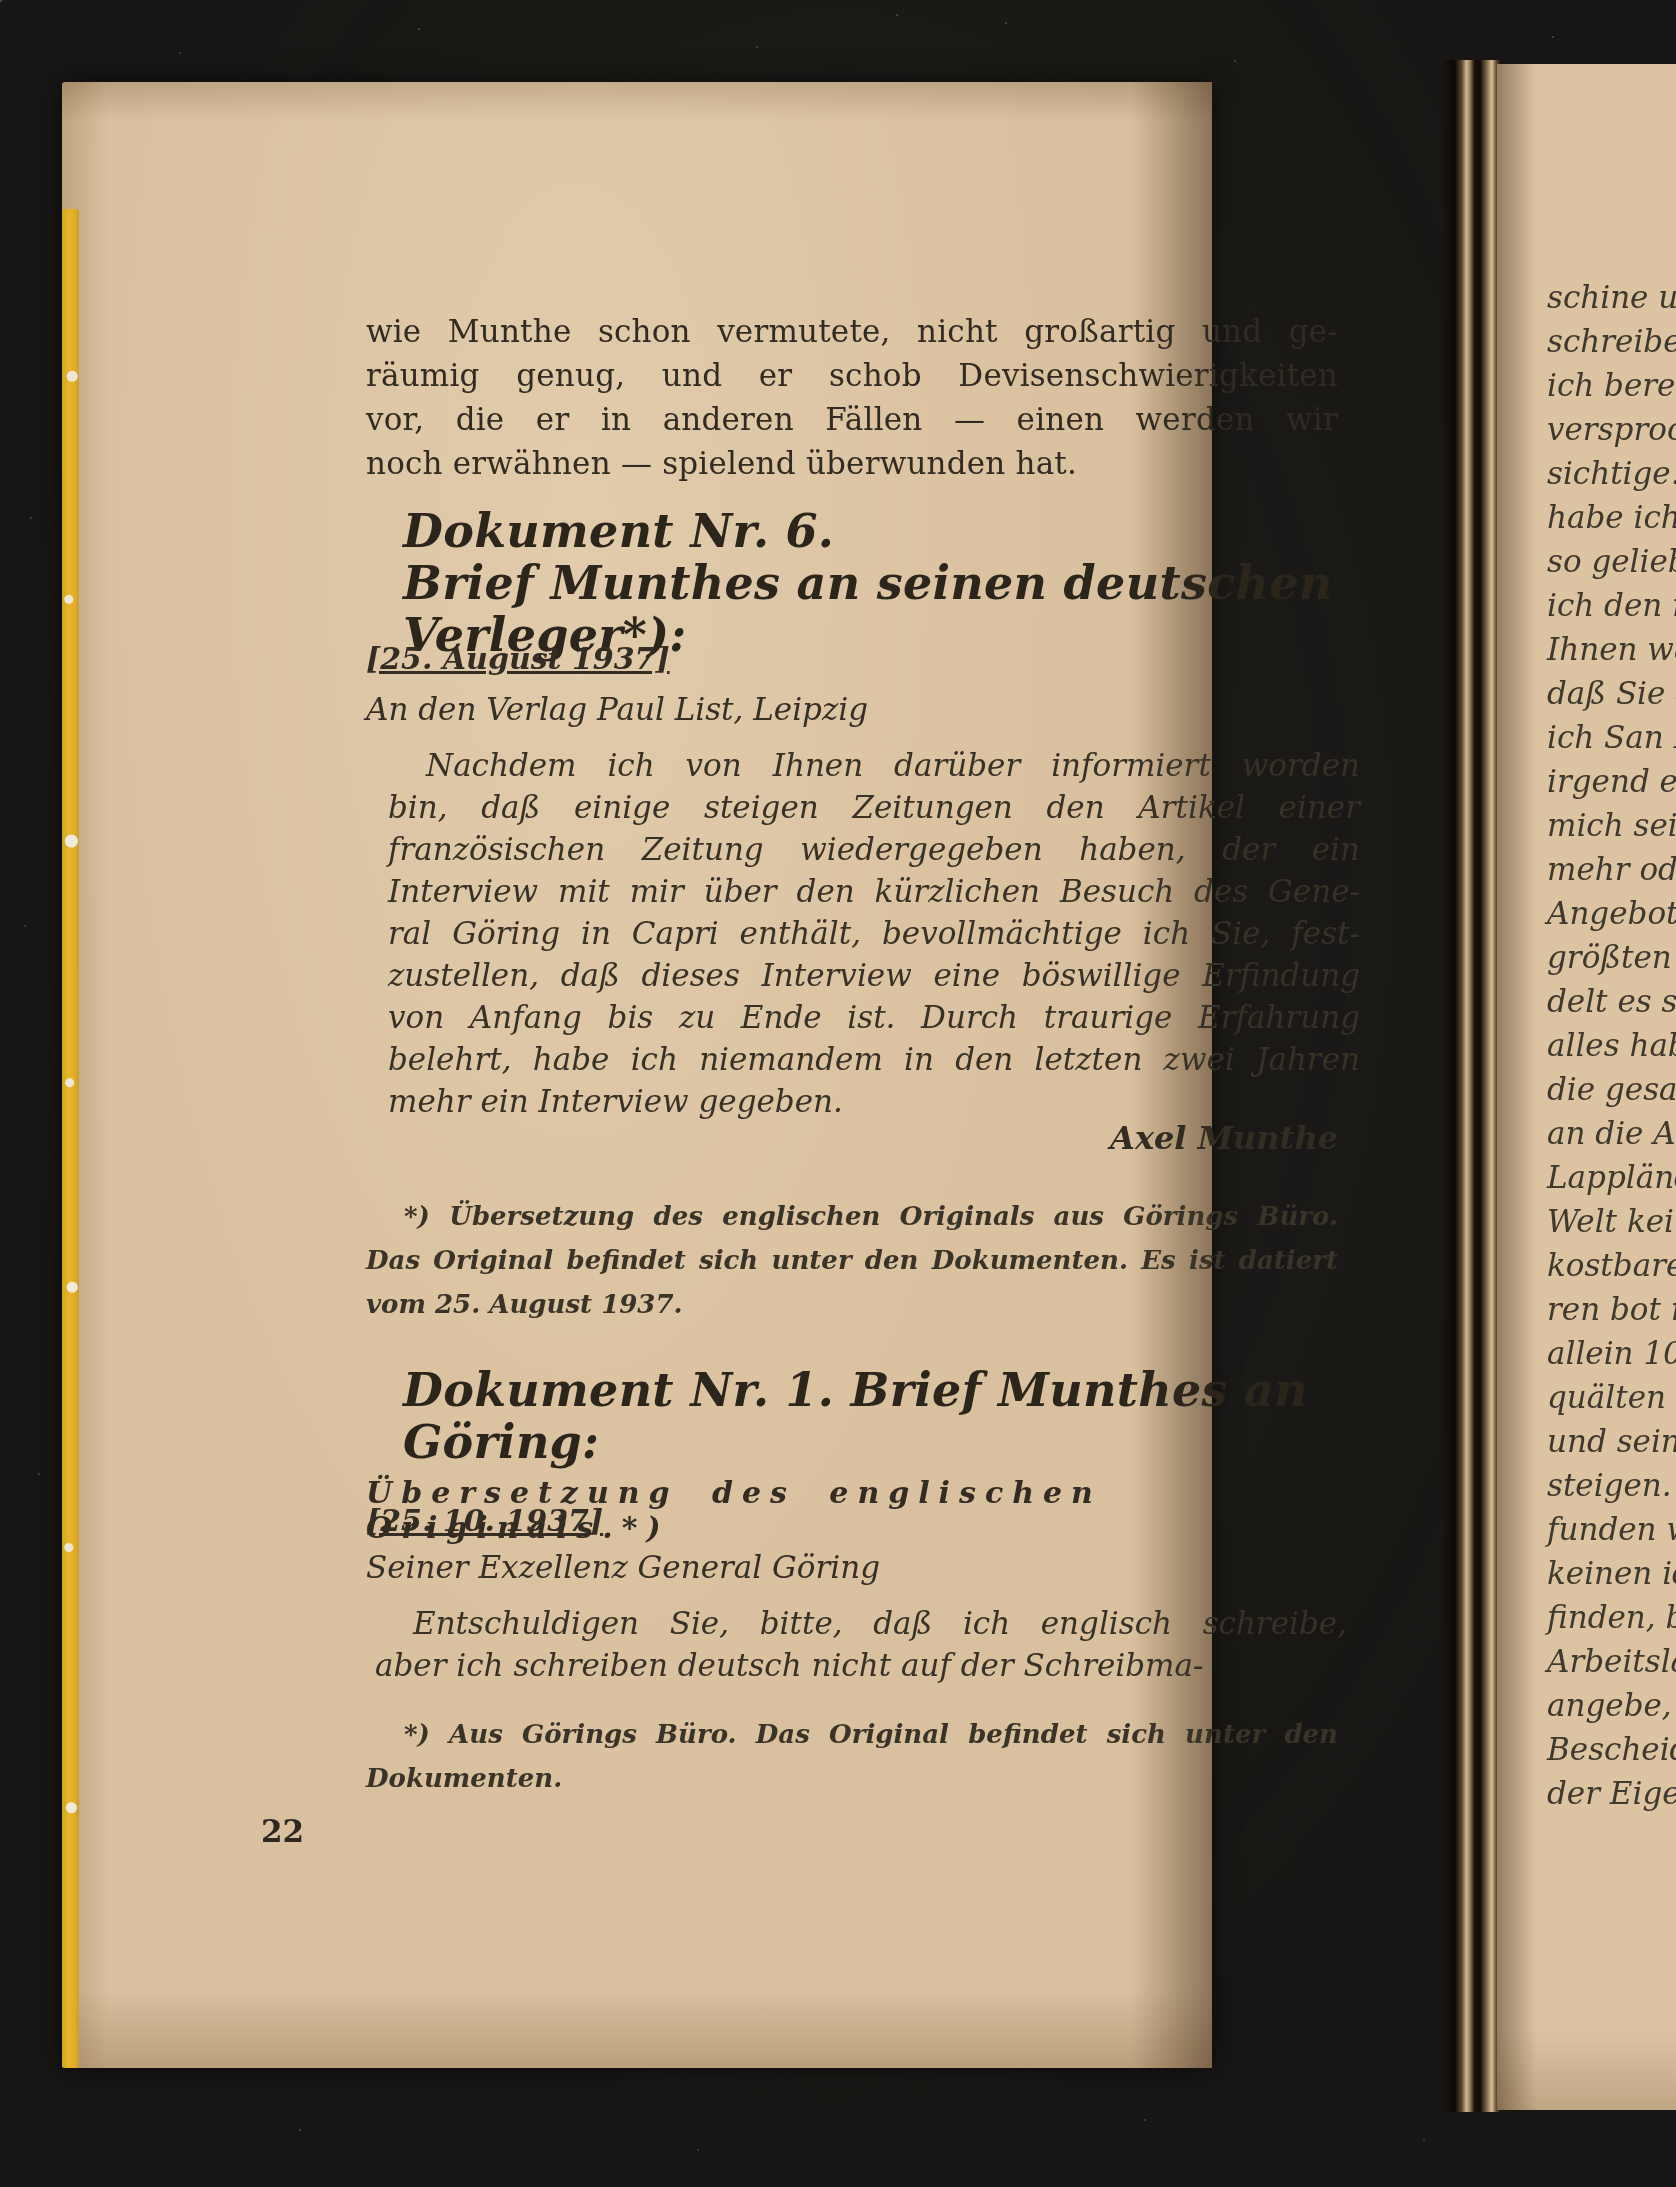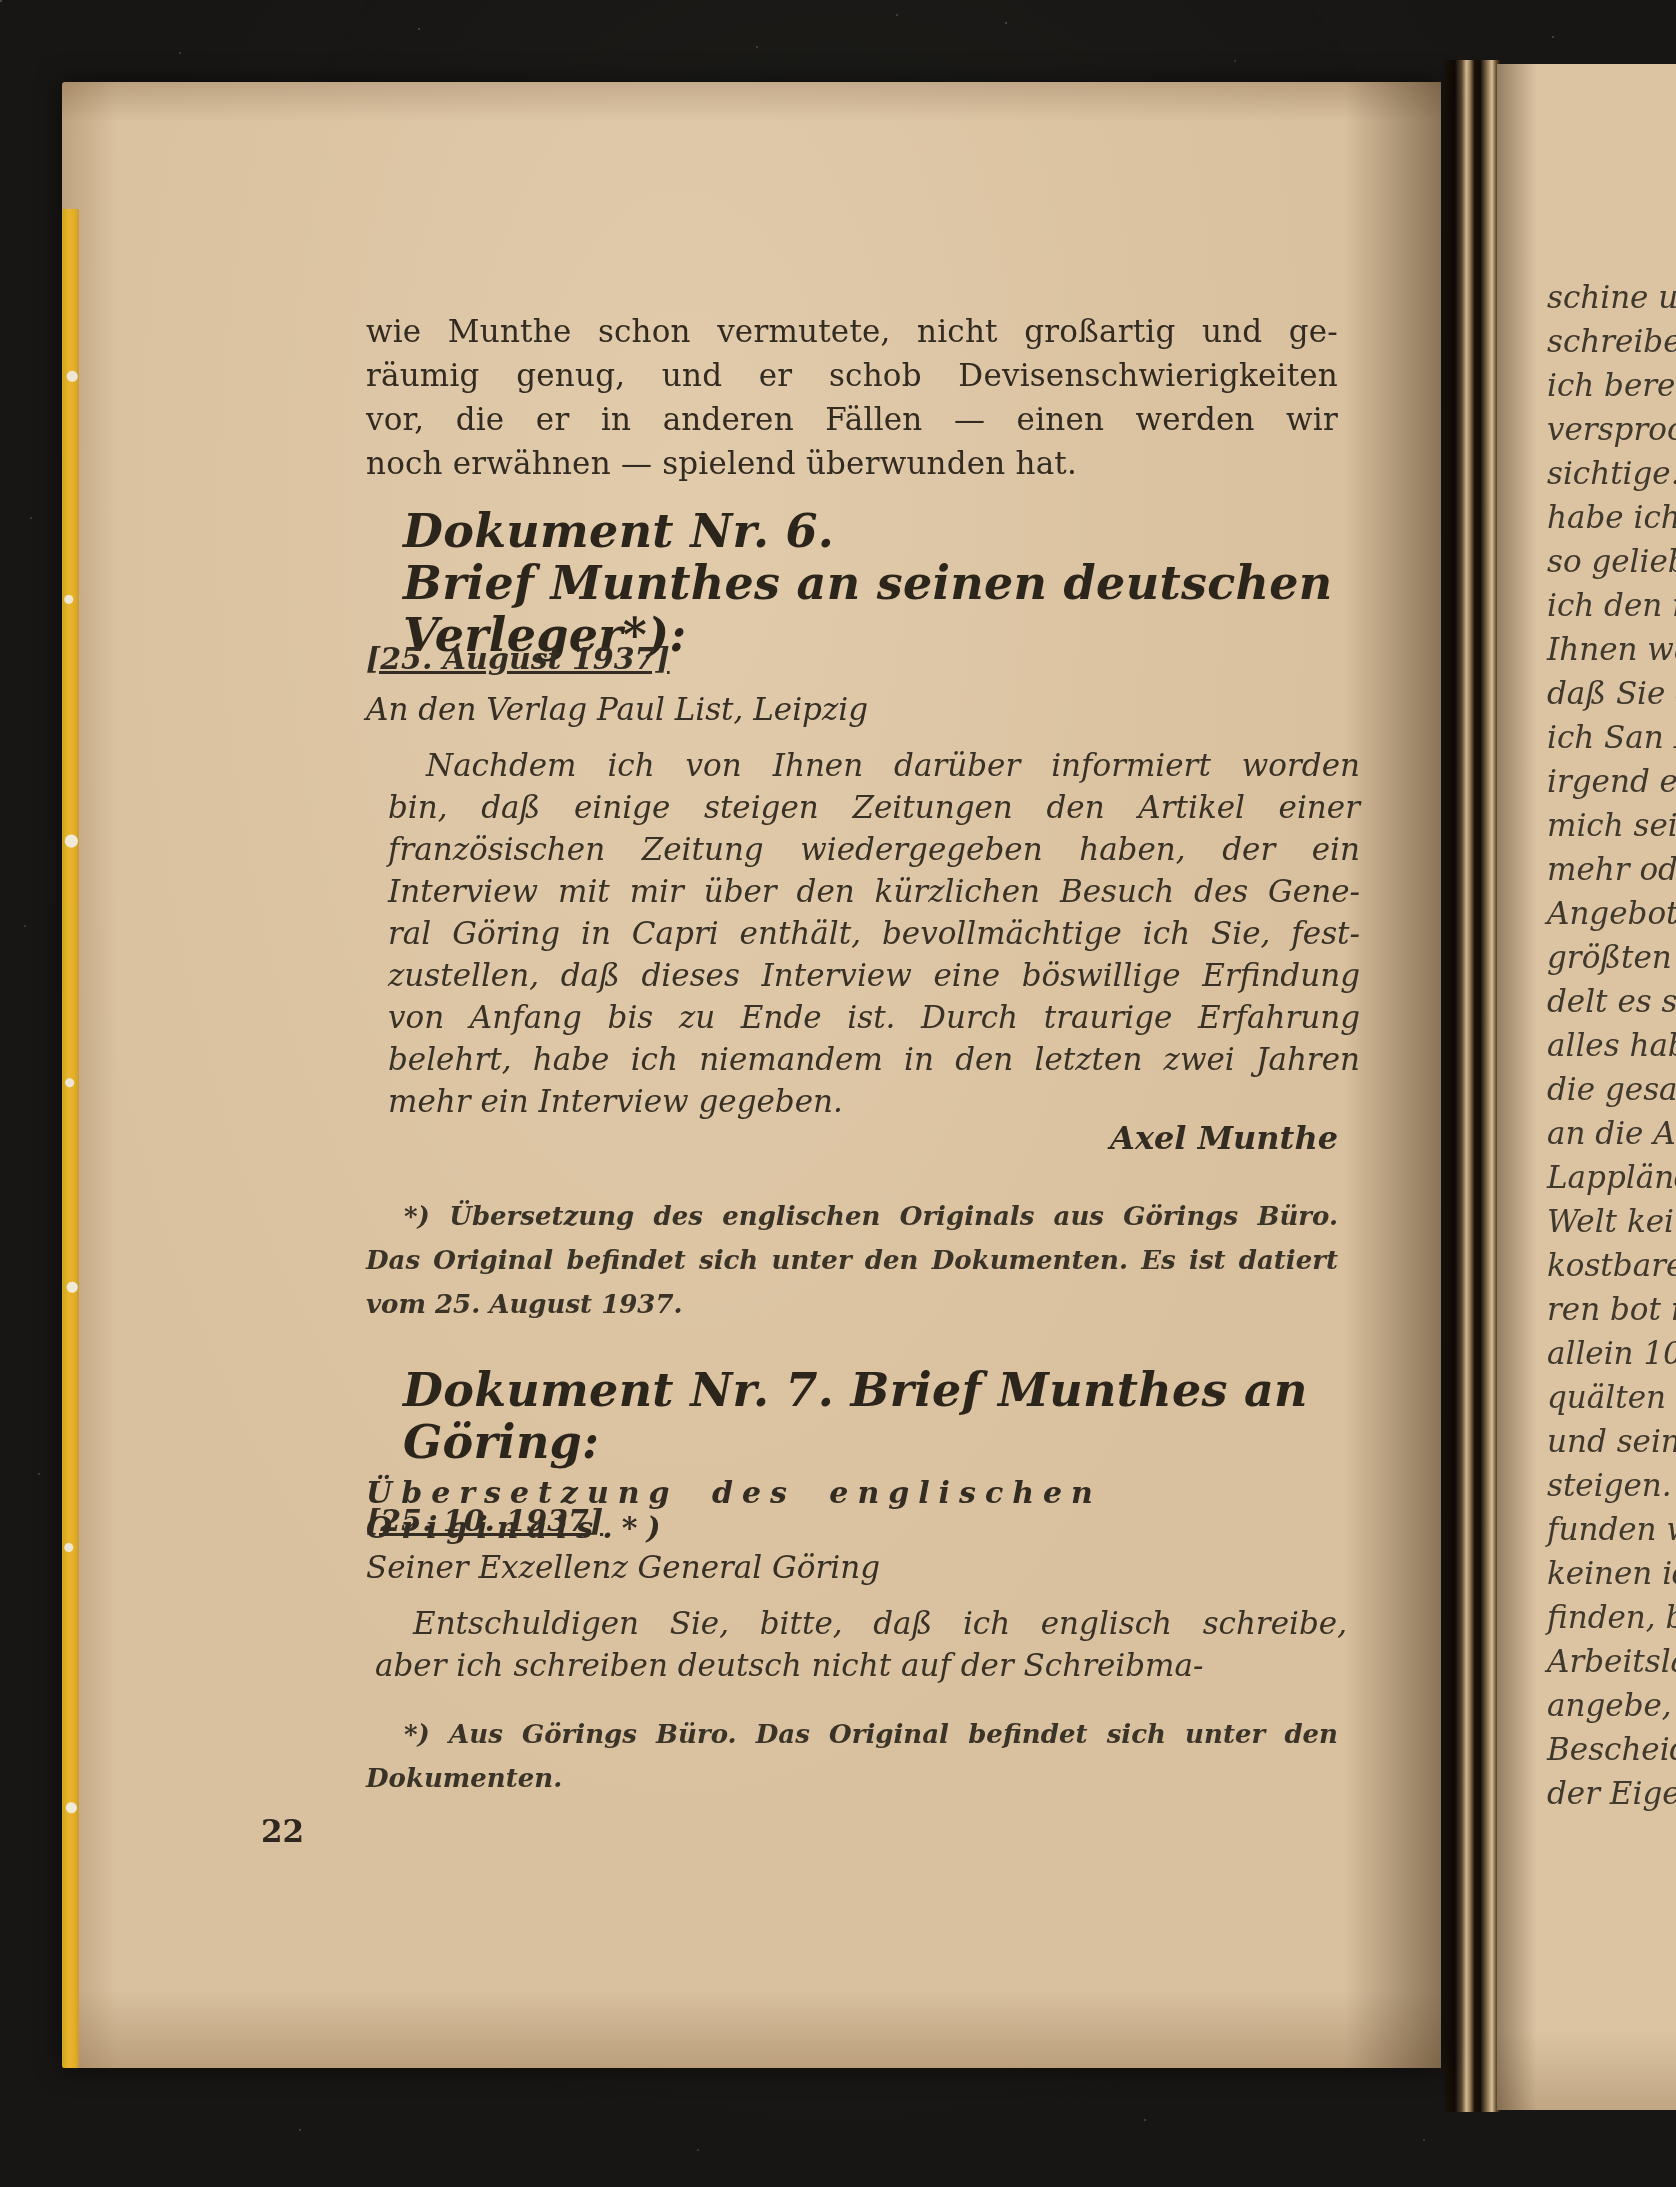--- a/index.html
+++ b/index.html
@@ -8,21 +8,21 @@
     background:
       radial-gradient(ellipse at 50% 40%, rgba(70,66,58,.18), transparent 70%),
       #171614;
     overflow:hidden;position:relative;
     font-family:"DejaVu Serif", serif;
   }
   .photo{position:absolute;inset:0;}
 
   
   .left-page{
-    position:absolute;left:62px;top:82px;width:1379px;height:1986px;
+    position:absolute;left:62px;top:82px;width:1150px;height:1986px;
     background:
       radial-gradient(ellipse at 45% 22%, rgba(255,243,219,.22), transparent 62%),
       linear-gradient(90deg, rgba(120,85,45,.28) 0%, rgba(120,85,45,0) 4%),
       linear-gradient(270deg, rgba(62,42,20,.50) 0%, rgba(62,42,20,0) 7%),
       linear-gradient(0deg, rgba(110,75,40,.28) 0%, rgba(110,75,40,0) 4%),
       linear-gradient(180deg, rgba(90,60,30,.25) 0%, rgba(90,60,30,0) 2%),
       #d9c09e;
     border-radius:3px 0 0 5px;
     box-shadow:0 0 26px rgba(0,0,0,.55);
   }
@@ -132,21 +132,21 @@
       </div>
 
     <div class="tblock signature" style="top:1037px;">Axel Munthe</div>
 
     <div class="tblock footnote jlines last-left ind-first" style="top:1112px;">
         <div>*) Übersetzung des englischen Originals aus Görings Büro.</div>
         <div>Das Original befindet sich unter den Dokumenten. Es ist datiert</div>
         <div>vom 25. August 1937.</div>
       </div>
 
-    <div class="tblock heading" style="top:1282px;">Dokument Nr. 7. Brief Munthes an Göring:</div>
+    <div class="tblock heading" style="top:1282px;">Dokument Nr. 1. Brief Munthes an Göring:</div>
 
     <div class="tblock spread" style="top:1365px;margin-top:28px;">Übersetzung des englischen Originals.*)</div>
 
     <div class="tblock dateline" style="top:1421px;">[25. 10. 1937]</div>
 
     <div class="tblock salut" style="top:1467px;">Seiner Exzellenz General Göring</div>
 
     <div class="tblock body-it jlines last-left ind-first" style="top:1520px;margin-left:9px;">
         <div>Entschuldigen Sie, bitte, daß ich englisch schreibe,</div>
         <div>aber ich schreiben deutsch nicht auf der Schreibma-</div>

